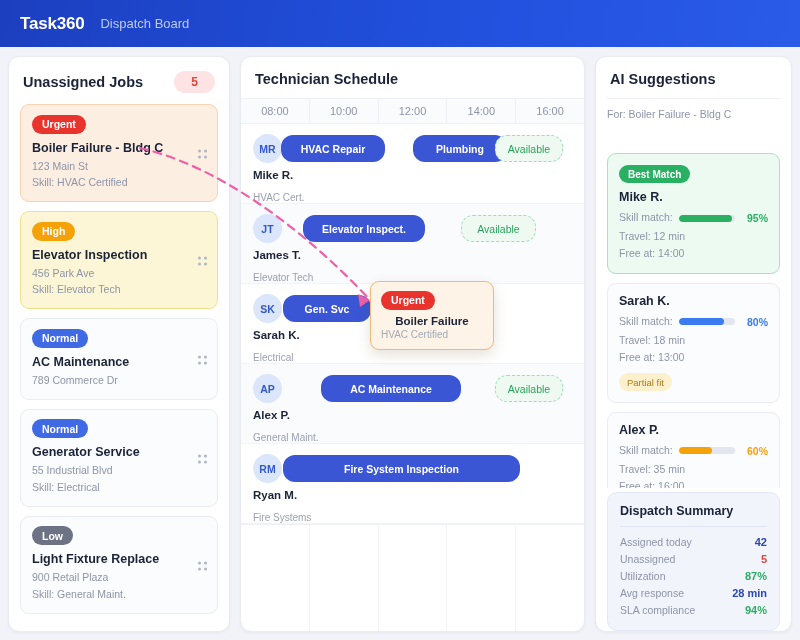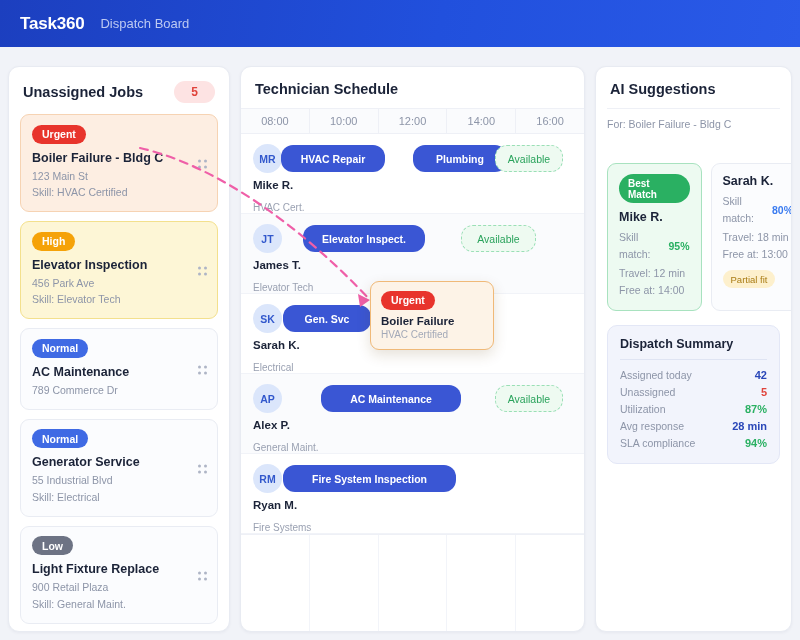--- a/index.html
+++ b/index.html
@@ -16,21 +16,21 @@
     background: linear-gradient(100deg, #1c3fbf 0%, #2150dd 55%, #2a5ae8 100%);
     display: flex; align-items: center; gap: 16px;
     padding: 0 20px;
   }
   .brand { color: #ffffff; font-size: 17px; font-weight: bold; letter-spacing: -0.2px; }
   .brand-sub { color: #bcc9f2; font-size: 13px; }
 
   
   .board {
     display: flex; gap: 10px;
-    padding: 19px 8px 8px 8px;
+    padding: 9px 8px 8px 8px;
     height: 593px;
   }
   .panel {
     background: #ffffff;
     border: 1px solid #e8ebf2;
     border-radius: 11px;
     box-shadow: 0 1px 3px rgba(30,40,80,.05);
     display: flex; flex-direction: column;
     overflow: hidden;
   }
@@ -129,21 +129,21 @@
 
   
   .drag-card {
     position: absolute; z-index: 30;
     width: 124px;
     background: #fdf3e7; border: 1.6px solid #f0b978;
     border-radius: 9px; padding: 8px 10px 9px 10px;
     box-shadow: 0 5px 14px rgba(100,70,20,.16);
   }
   .drag-card .badge { margin-bottom: 5px; }
-  .drag-title { font-size: 11.5px; font-weight: bold; color: #1b2338; }
+  .drag-title { font-size: 11.5px; font-weight: bold; color: #1b2338; text-align: center; }
   .drag-sub { font-size: 10px; color: #a3a9b8; margin-top: 2px; }
 
   
   .drag-path { position: absolute; left: 0; top: 0; width: 800px; height: 640px; pointer-events: none; z-index: 25; }
 
   
   .ai-body { padding: 0 11px 10px 11px; display: flex; flex-direction: column; gap: 24px; overflow: hidden; }
   .ai-divider { height: 1px; background: #eef0f6; margin: 0 11px 9px 11px; }
   .ai-for { font-size: 10.5px; color: #8d95a8; padding: 0 0 9px 0; }
   .sugg {
@@ -267,61 +267,61 @@
           <div class="avatar">AP</div>
           <div class="tech-name">Alex P.</div>
           <div class="tech-role">General Maint.</div>
           <div class="slot" style="left:80px;width:140px;">AC Maintenance</div>
           <div class="slot avail" style="left:254px;width:68px;">Available</div>
         </div>
         <div class="tech-row">
           <div class="avatar">RM</div>
           <div class="tech-name">Ryan M.</div>
           <div class="tech-role">Fire Systems</div>
-          <div class="slot" style="left:42px;width:173px;">Fire System Inspection</div>
+          <div class="slot" style="left:42px;width:237px;">Fire System Inspection</div>
         </div>
       </div>
     <div class="grid-bottom">
       <div></div>
       <div></div>
       <div></div>
       <div></div>
       <div></div>
     </div>
   </div>
 
   <div class="panel col-right">
     <div class="panel-head">
       <span class="panel-title">AI Suggestions</span>
     </div>
     <div class="ai-divider"></div>
     <div class="ai-body">
       <div class="ai-for">For: Boiler Failure - Bldg C</div>
-      <div id="sugg-list" style="display:flex;flex-direction:row;gap:9px;">
+      <div id="sugg-list" style="display:flex;flex-direction:column;gap:9px;">
           <div class="sugg best"><span class="best-pill">Best Match</span><div class="sugg-name">Mike R.</div><div class="match-row">
               <span class="sugg-line">Skill match:</span>
               <span class="bar">
                 <i style="width:95%;background:#2ab062;"></i>
               </span>
               <span class="pct" style="color:#2ab062;">95%</span>
             </div><div class="sugg-line">Travel: 12 min</div><div class="sugg-line">Free at: 14:00</div></div>
           <div class="sugg"><div class="sugg-name">Sarah K.</div><div class="match-row">
               <span class="sugg-line">Skill match:</span>
               <span class="bar">
                 <i style="width:80%;background:#3a7bf0;"></i>
               </span>
               <span class="pct" style="color:#3a7bf0;">80%</span>
             </div><div class="sugg-line">Travel: 18 min</div><div class="sugg-line">Free at: 13:00</div><span class="tag tag-warn">Partial fit</span></div>
           <div class="sugg"><div class="sugg-name">Alex P.</div><div class="match-row">
               <span class="sugg-line">Skill match:</span>
               <span class="bar">
                 <i style="width:60%;background:#f5a208;"></i>
               </span>
               <span class="pct" style="color:#f5a208;">60%</span>
-            </div><div class="sugg-line">Travel: 35 min</div><span class="tag tag-bad">Long travel time</span></div>
+            </div><div class="sugg-line">Travel: 35 min</div><div class="sugg-line">Free at: 16:00</div><span class="tag tag-bad">Long travel time</span></div>
         </div>
     </div>
     <div class="summary">
       <div class="sum-title">Dispatch Summary</div>
       <div class="sum-div"></div>
       <div id="sum-rows">
           <div class="sum-row">
             <span class="sum-k">Assigned today</span>
             <span class="sum-v" style="color:#2a47b8;">42</span>
           </div>

